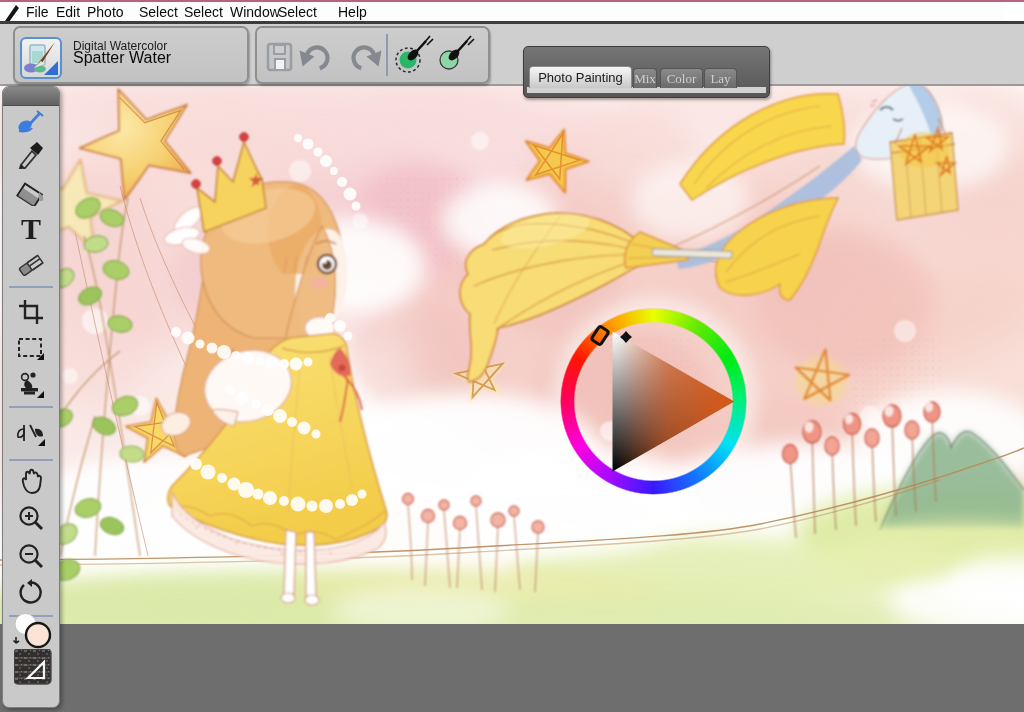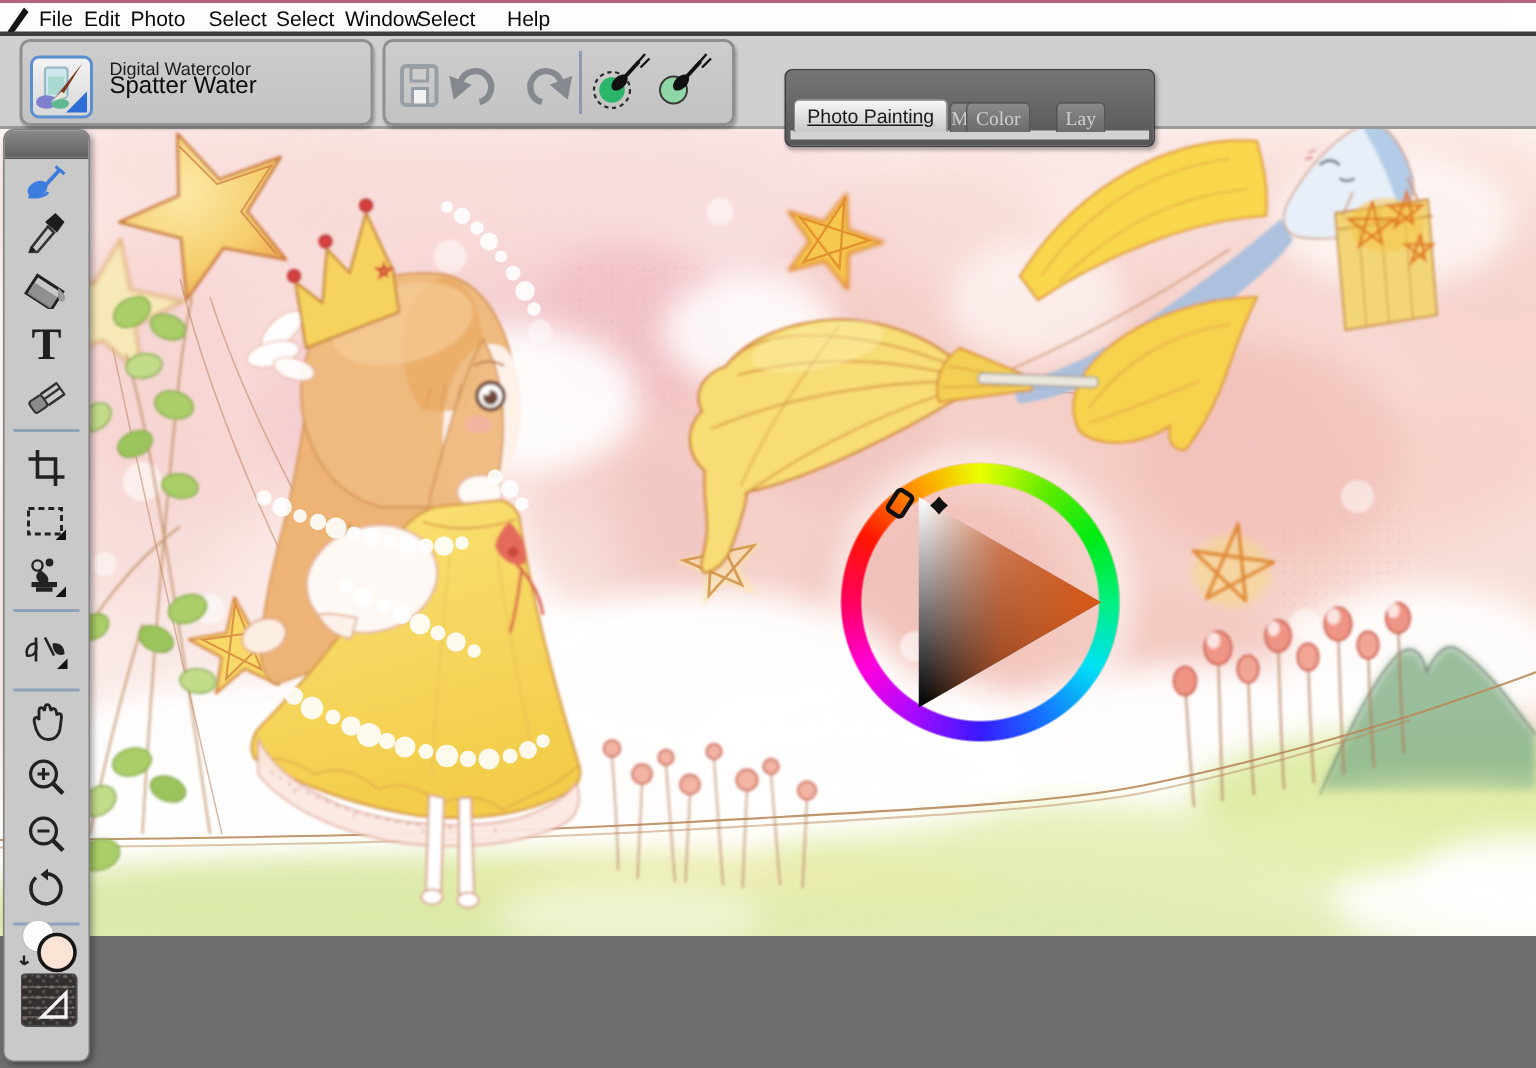--- a/index.html
+++ b/index.html
@@ -493,23 +493,23 @@
     <path d="M159,24 L169,13" stroke="#111" stroke-width="2.6"></path>
     <path d="M167,15 L173,8 M170,17 L176,11" stroke="#111" stroke-width="1.6"></path>
     <circle cx="192" cy="32" r="9" fill="#8fd6a6" stroke="#3a3a3a" stroke-width="1.3"></circle>
     <ellipse cx="197" cy="27" rx="6.5" ry="4" fill="#111" transform="rotate(-45 197 27)"></ellipse>
     <path d="M200,24 L210,13" stroke="#111" stroke-width="2.6"></path>
     <path d="M208,15 L214,8 M211,17 L217,11" stroke="#111" stroke-width="1.6"></path>
   </svg>
 </div>
 <div id="ppanel">
   <div class="strip"></div>
-  <div class="tab on" style="left:5px;width:101px;text-decoration:underline;">Photo Painting</div>
+  <div class="tab on" style="left:5px;width:101px;">Photo Painting</div>
   <div class="tab off" style="left:109px;width:22px;">Mix</div>
-  <div class="tab off" style="left:120px;width:41px;">Color</div>
+  <div class="tab off" style="left:136px;width:41px;">Color</div>
   <div class="tab off" style="left:180px;width:31px;">Lay</div>
 </div>
 <div id="ltools">
   <div class="hdr"></div>
 
   <svg class="tico" style="top:33px" width="30" height="26">
     <g fill="none" stroke="#3b7cdc" stroke-width="2.2">
       <path d="M12,19 L24,6" stroke-width="2.6"></path>
       <path d="M21,4 L27,9" stroke-width="2"></path>
       <ellipse cx="9" cy="19" rx="7" ry="5" fill="#3b7cdc" stroke="none" transform="rotate(-28 9 19)"></ellipse>

